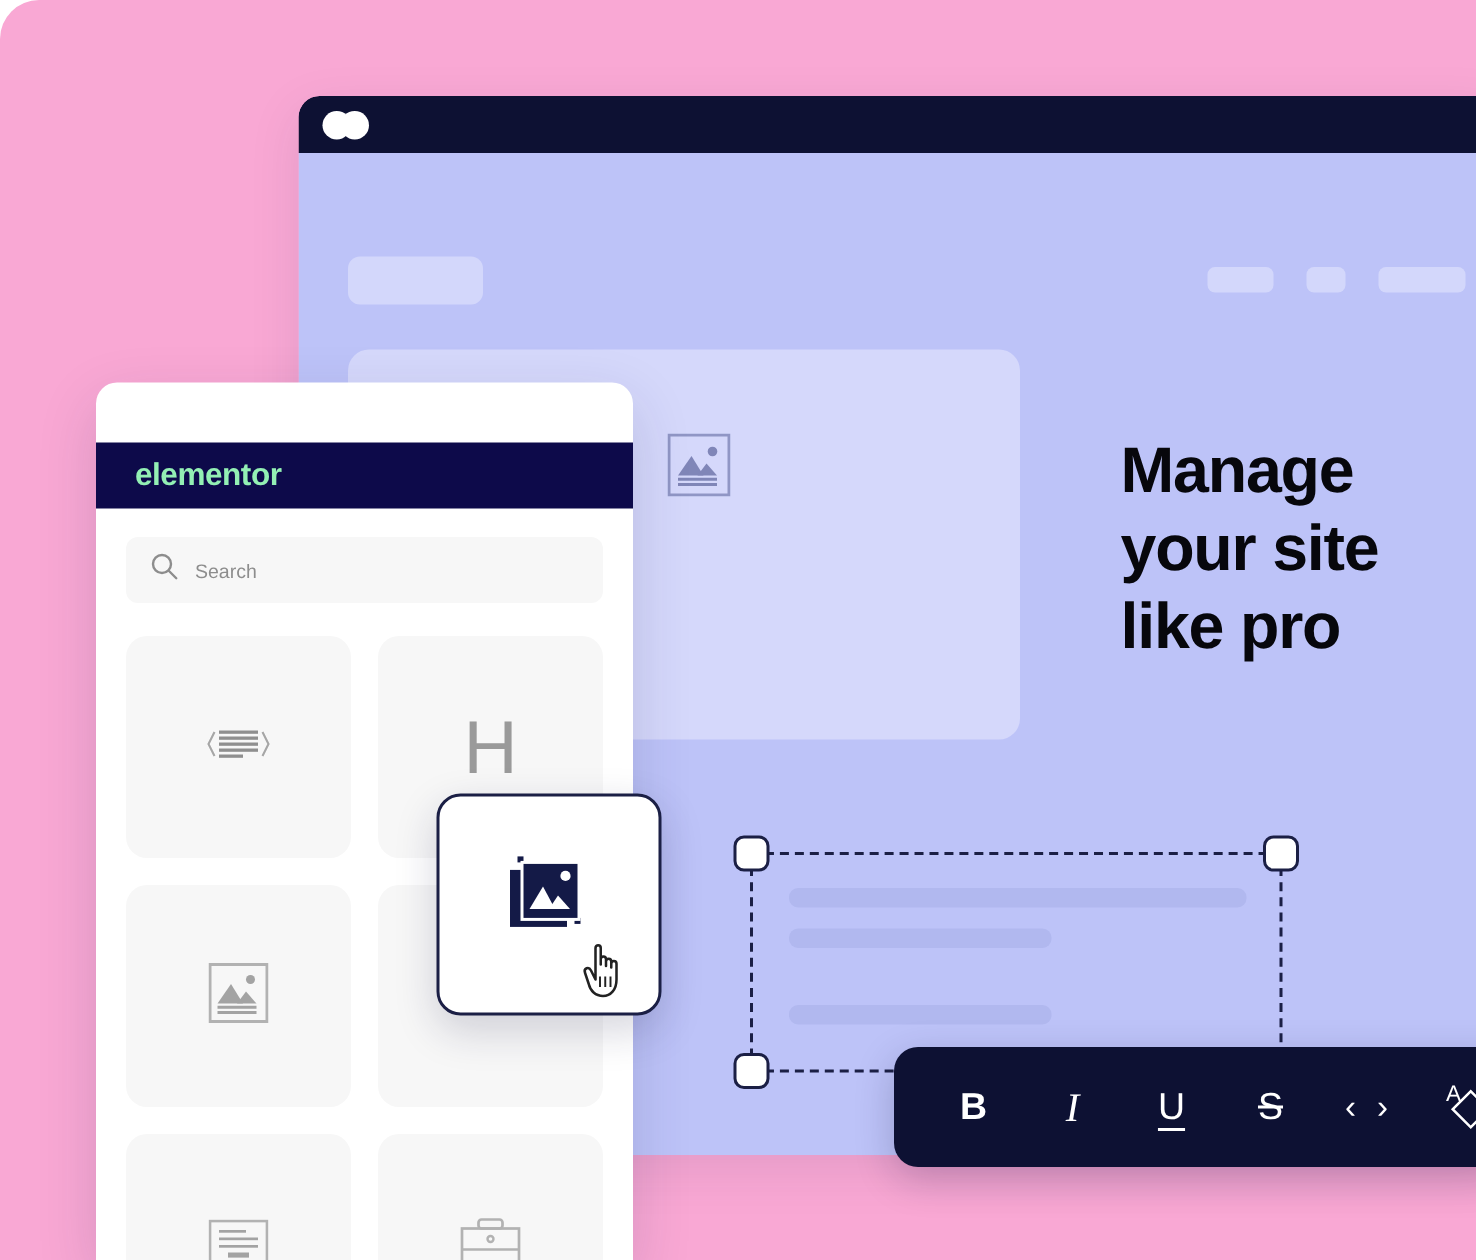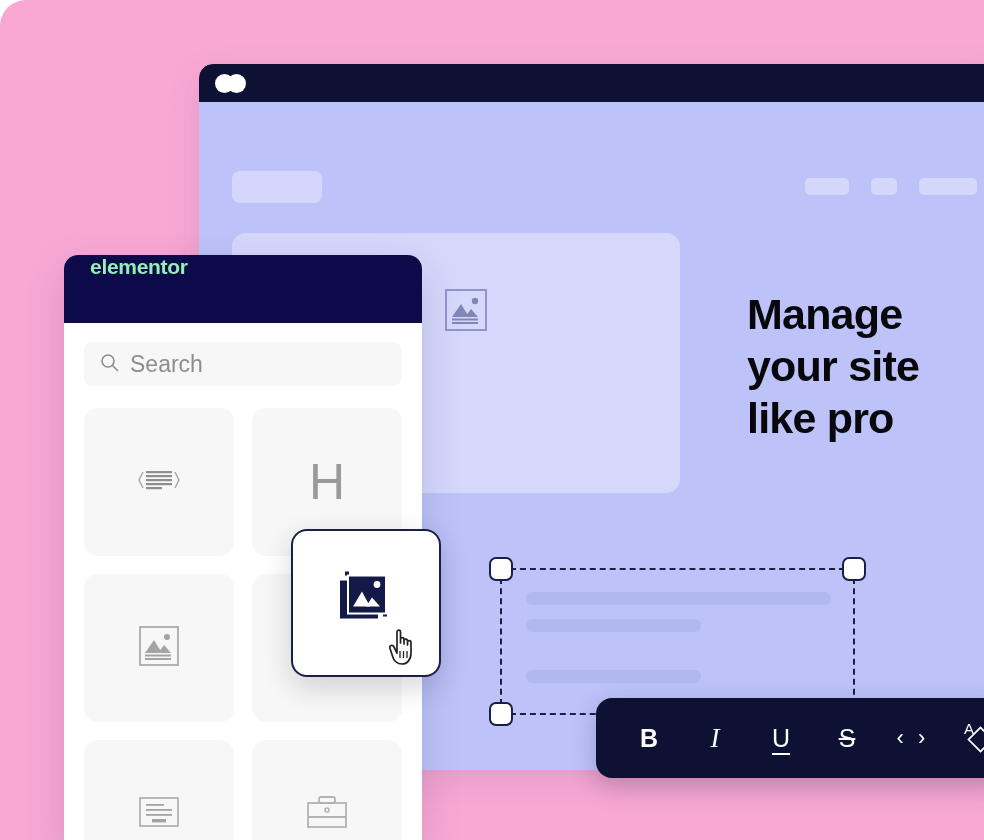--- a/index.html
+++ b/index.html
@@ -204,24 +204,26 @@
     width: 358px;
     height: 585px;
     background: #ffffff;
     border-top-left-radius: 14px;
     border-top-right-radius: 14px;
     box-shadow: 0 14px 40px rgba(40, 40, 90, 0.16);
     overflow: hidden;
   }
 
   #panel-header {
-    height: 68px;
+    height: 44px;
     background: #0d0a4a;
     display: flex;
+    align-items: center;
     padding-left: 26px;
+    margin-top: 40px;
   }
   #panel-logo {
     color: #93f0b4;
     font-size: 21px;
     font-weight: bold;
     letter-spacing: -0.3px;
   }
 
   #search-row {
     padding: 19px 20px 0 20px;
@@ -230,21 +232,21 @@
     height: 44px;
     background: #f7f7f7;
     border-radius: 8px;
     display: flex;
     align-items: center;
     padding: 0 16px;
     gap: 11px;
   }
   #search-placeholder {
     color: #8d8d8d;
-    font-size: 23px;
+    font-size: 13px;
   }
 
   #widget-grid {
     padding: 22px 20px 0 20px;
     display: grid;
     grid-template-columns: 1fr 1fr;
     gap: 18px;
   }
   .widget-tile {
     height: 148px;

